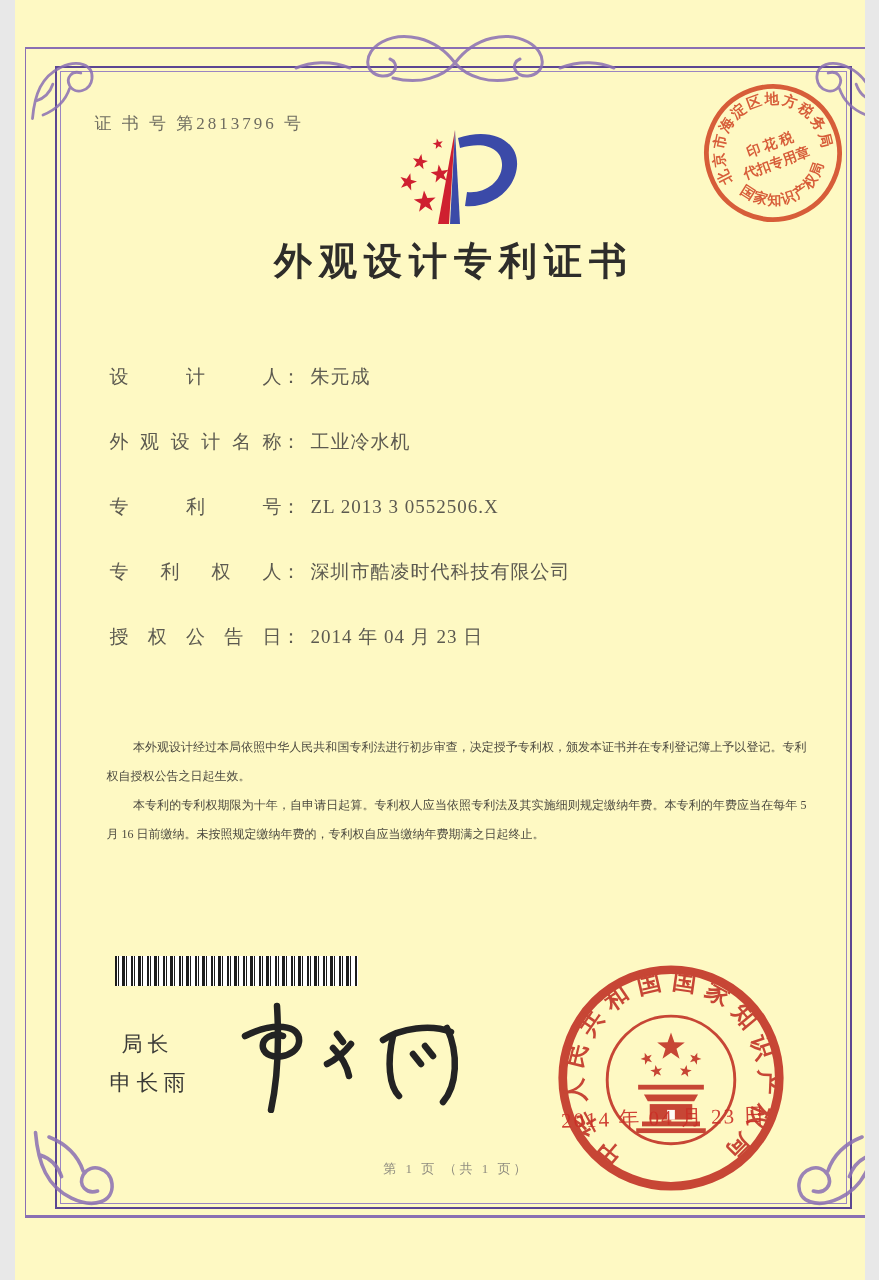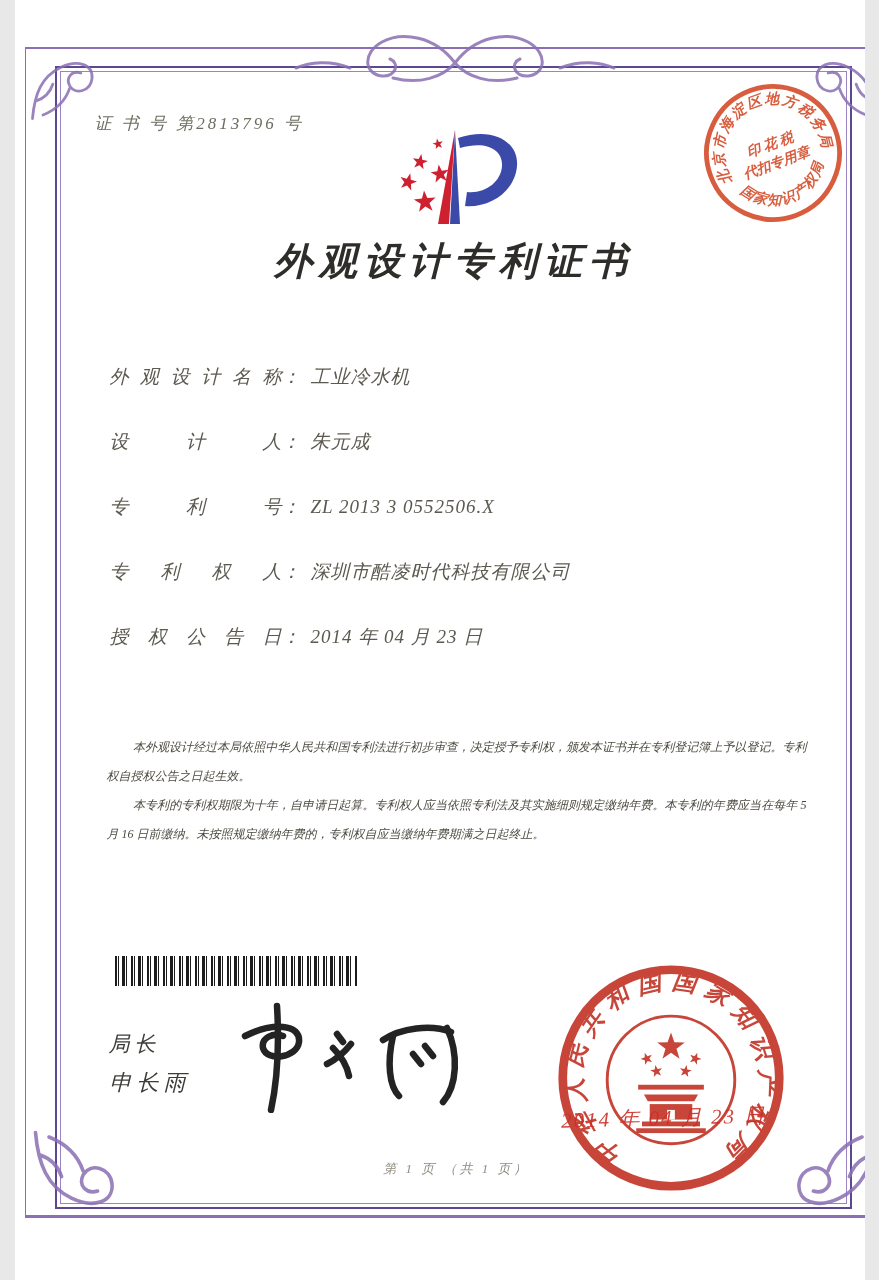--- a/index.html
+++ b/index.html
@@ -1,17 +1,17 @@
 <!DOCTYPE html>
 <html><head>
 <meta charset="utf-8">
 <style>
   html,body{margin:0;padding:0;background:#e8e8e8;}
-  .page{position:relative;width:850px;height:1280px;background:#ffffff;margin:0 auto;
-        overflow:hidden;font-family:"Liberation Serif","DejaVu Serif",serif;font-style:italic;}
+  .page{position:relative;width:850px;height:1280px;background:#fef9c3;margin:0 auto;
+        overflow:hidden;font-family:"Liberation Serif","DejaVu Serif",serif;}
   
   .outer-border{position:absolute;left:10px;top:47px;width:857px;height:1166px;
         border:1px solid #8a6fb3;border-top-width:2px;border-bottom-width:3px;}
   .inner-frame{position:absolute;left:40px;top:66px;width:793px;height:1139px;
         border:2px solid #5c4792;}
   .inner-frame-thin{position:absolute;left:3px;top:3px;right:3px;bottom:3px;
         border:1px solid #9a85c2;}
   .flourish{position:absolute;color:#8a6fb3;opacity:.85;}
   
   .cert-no{position:absolute;left:80px;top:112px;font-size:17px;letter-spacing:3px;
@@ -24,21 +24,21 @@
   .flabel{display:inline-block;width:172px;text-align:justify;text-align-last:justify;}
   .fcolon{display:inline-block;}
   .fvalue{display:inline-block;margin-left:10px;letter-spacing:1px;}
   .paras{position:absolute;left:92px;top:733px;width:700px;font-size:12px;
         line-height:29px;color:#4c4a40;text-align:justify;}
   .paras p{margin:0;text-indent:2.2em;}
   .barcode{position:absolute;left:100px;top:956px;width:243px;height:30px;
         background:repeating-linear-gradient(90deg,
           #1c1c1c 0 2px,#fff 2px 3px,#1c1c1c 3px 4px,#fff 4px 7px,
           #1c1c1c 7px 10px,#fff 10px 11px,#1c1c1c 11px 12px,#fff 12px 16px);}
-  .signer-title{position:absolute;left:94px;top:1030px;font-size:21px;
+  .signer-title{position:absolute;left:107px;top:1030px;font-size:21px;
         letter-spacing:5px;color:#3c3c38;font-family:"Liberation Sans","DejaVu Sans",sans-serif;}
   .signer-name{position:absolute;left:95px;top:1068px;font-size:22px;
         letter-spacing:5px;color:#3c3c38;font-family:"Liberation Sans","DejaVu Sans",sans-serif;}
   .signature{position:absolute;left:200px;top:998px;}
   .tax-seal{position:absolute;left:683px;top:78px;opacity:.92;}
   .authority-seal{position:absolute;left:540px;top:962px;opacity:.94;}
   .date-stamp{position:absolute;left:546px;top:1104px;font-size:21px;color:#cb2f26;
         letter-spacing:2px;white-space:nowrap;transform:rotate(-1.5deg);opacity:.9;}
   .page-footer{position:absolute;left:305px;top:1160px;width:210px;text-align:right;
         font-size:13px;letter-spacing:3px;color:#908d80;}
@@ -106,24 +106,24 @@
       <text font-size="13" font-weight="bold">
         <textPath href="#taxArcBottom" startOffset="0" textLength="98" lengthAdjust="spacing">国家知识产权局</textPath>
       </text>
       <text x="70" y="66" text-anchor="middle" font-size="13" font-weight="bold">印 花 税</text>
       <text x="70" y="84" text-anchor="middle" font-size="13" font-weight="bold">代扣专用章</text>
     </g>
   </svg>
 
   <div class="fields">
     <div class="field-row">
-      <span class="flabel">外观设计名称</span><span class="fcolon">：</span><span class="fvalue">工业冷水机</span>
+      <span class="flabel">设计人</span><span class="fcolon">：</span><span class="fvalue">朱元成</span>
     </div>
     <div class="field-row">
-      <span class="flabel">设计人</span><span class="fcolon">：</span><span class="fvalue">朱元成</span>
+      <span class="flabel">外观设计名称</span><span class="fcolon">：</span><span class="fvalue">工业冷水机</span>
     </div>
     <div class="field-row">
       <span class="flabel">专利号</span><span class="fcolon">：</span><span class="fvalue">ZL 2013 3 0552506.X</span>
     </div>
     <div class="field-row">
       <span class="flabel">专利权人</span><span class="fcolon">：</span><span class="fvalue">深圳市酷凌时代科技有限公司</span>
     </div>
     <div class="field-row">
       <span class="flabel">授权公告日</span><span class="fcolon">：</span><span class="fvalue">2014 年 04 月 23 日</span>
     </div>

